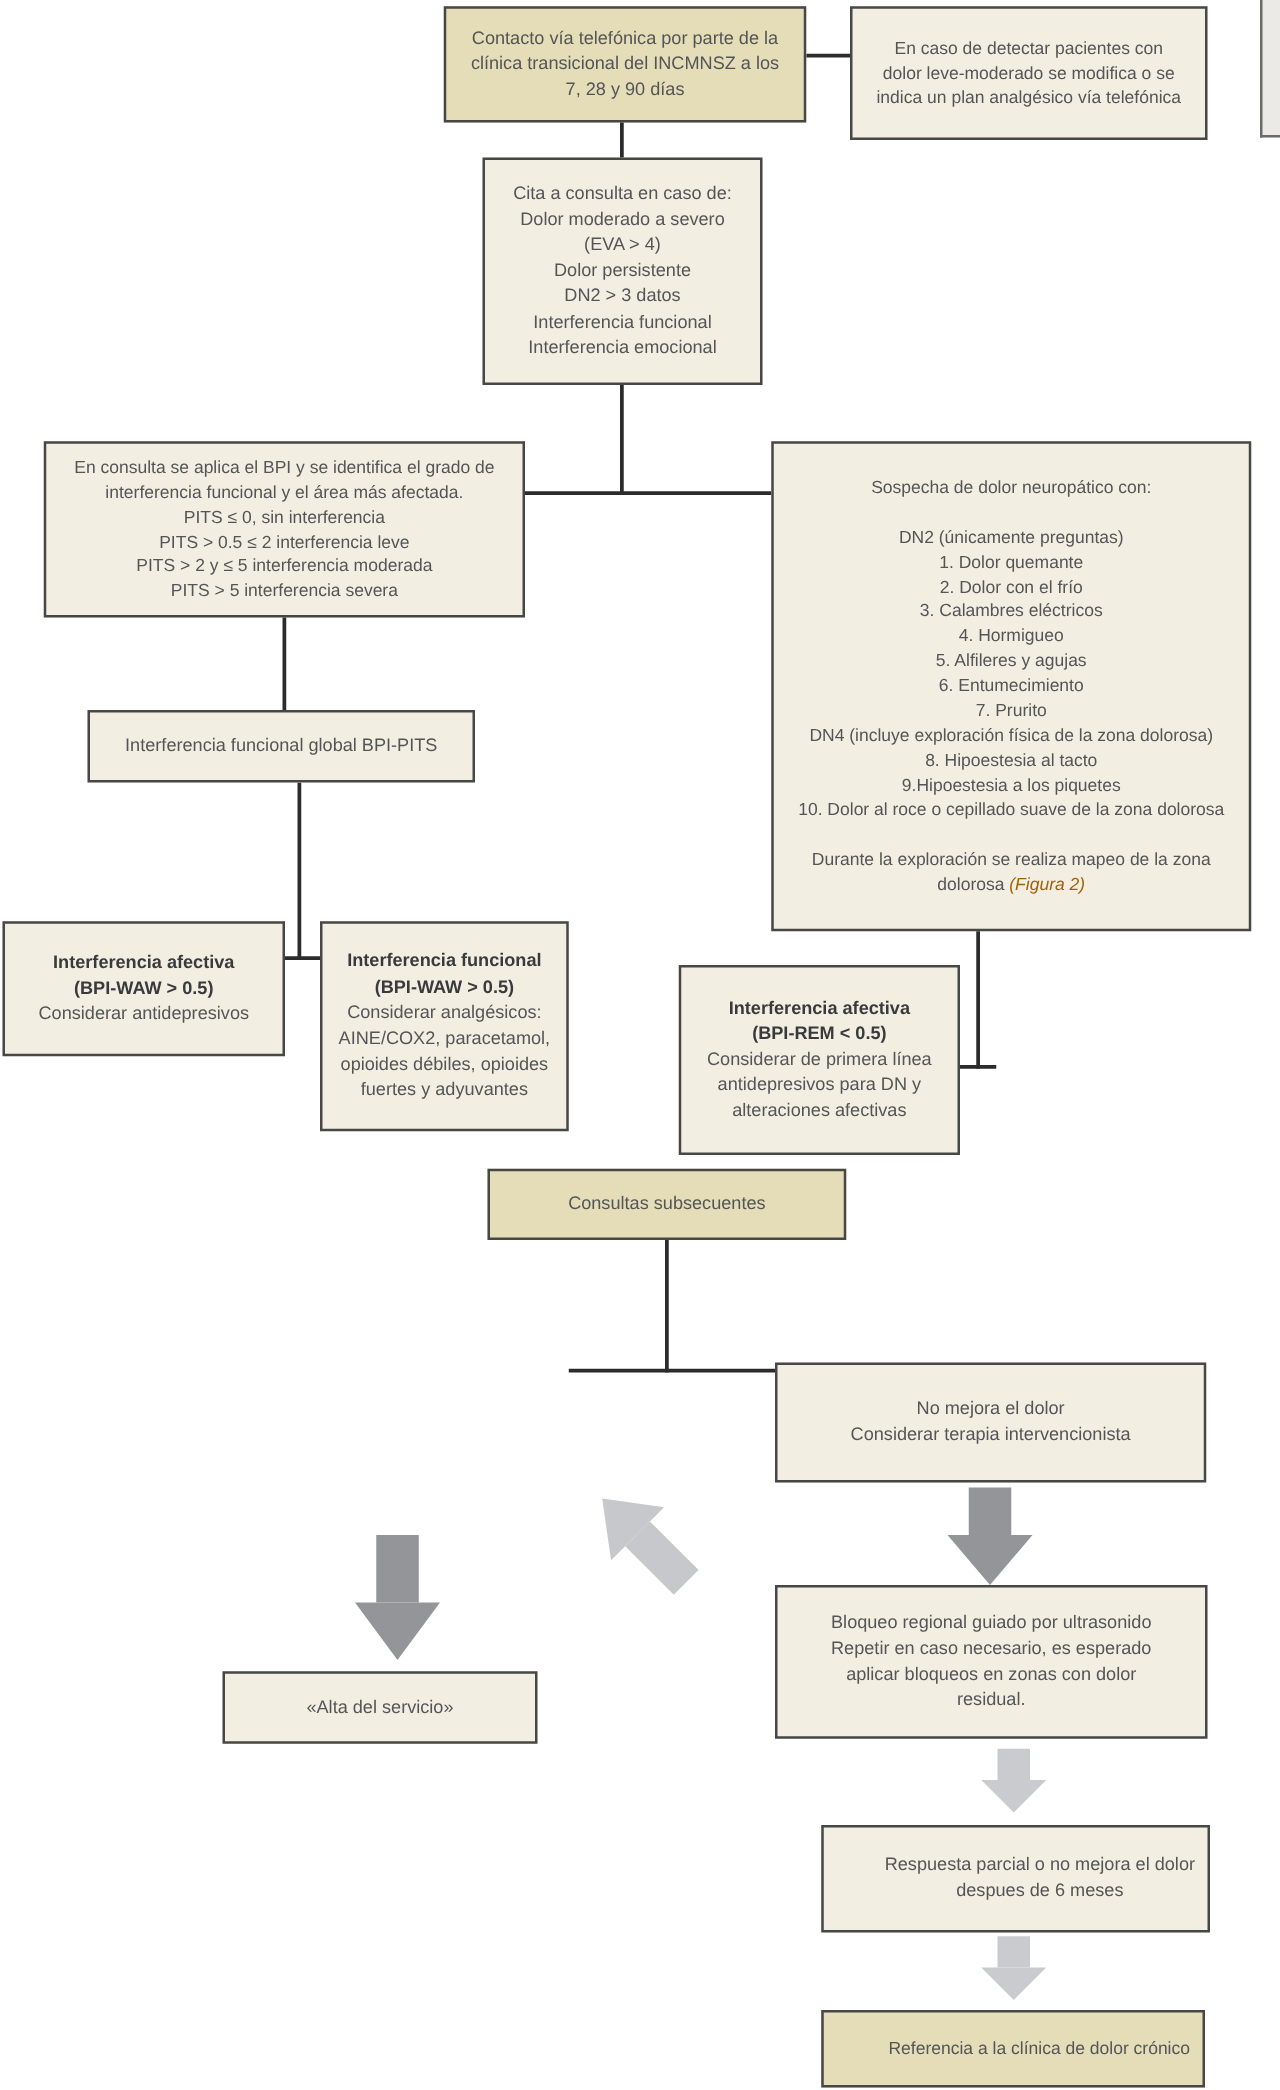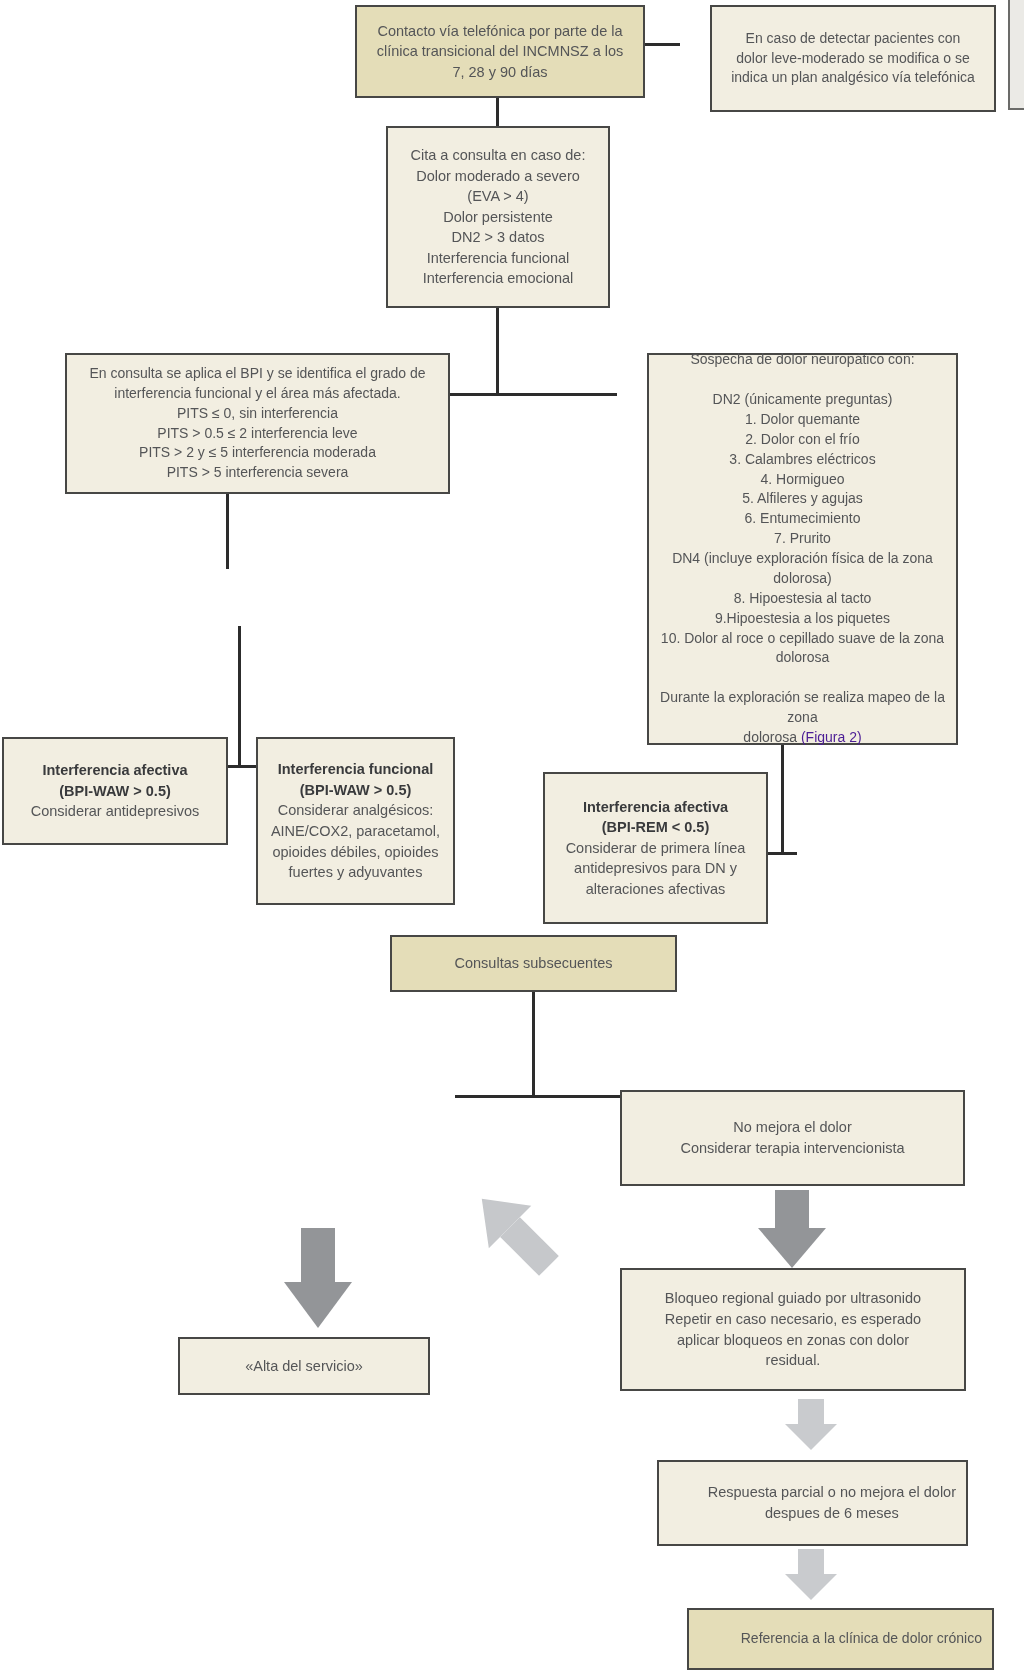--- a/index.html
+++ b/index.html
@@ -9,22 +9,22 @@
   }
   .node{
     position:absolute;box-sizing:border-box;border:2px solid #474745;
     display:flex;align-items:center;justify-content:center;text-align:center;
     font-size:14.5px;line-height:1.42;padding:8px 10px;
   }
   .cream{background:#f2eee1;}
   .tan{background:#e4ddb8;}
   .txt{white-space:pre-line;}
   .bold{font-weight:bold;color:#393a3c;}
-  .fs14{font-size:14px;margin-left:30px;}
-  .figura{color:#4c1d95;}
+  .fs14{font-size:14px;}
+  .figura{color:#a16207;font-style:italic;}
   .conn{position:absolute;background:#2c2c2c;}
   
   .barrow{position:absolute;display:flex;flex-direction:column;align-items:center;}
   .stem{background:#939598;}
   .head-down{width:0;height:0;border-left:34px solid transparent;border-right:34px solid transparent;border-top:46px solid #939598;}
   .light .stem{background:#c9cbce;}
   .light .head-down{border-left:26px solid transparent;border-right:26px solid transparent;border-top:26px solid #c9cbce;}
   .diag-wrap{position:absolute;width:120px;height:120px;display:flex;align-items:center;justify-content:center;transform:rotate(-45deg);}
   .diag-inner{display:flex;flex-direction:column;align-items:center;}
   .head-up{width:0;height:0;border-left:30px solid transparent;border-right:30px solid transparent;border-bottom:40px solid #c6c8cb;}
@@ -72,21 +72,21 @@
 
   <div class="node cream fs14" style="left:35px;top:353px;width:385px;height:141px;padding:24px 4px;">
     <div class="txt">En consulta se aplica el BPI y se identifica el grado de
 interferencia funcional y el área más afectada.
 PITS ≤ 0, sin interferencia
 PITS &gt; 0.5 ≤ 2 interferencia leve
 PITS &gt; 2 y ≤ 5 interferencia moderada
 PITS &gt; 5 interferencia severa</div>
   </div>
 
-  <div class="node cream fs14" style="left:617px;top:353px;width:311px;height:392px;padding:8px 6px;">
+  <div class="node cream fs14" style="left:617px;top:353px;width:384px;height:392px;padding:8px 6px;">
     <div>
       <div class="txt">Sospecha de dolor neuropático con:
 
 DN2 (únicamente preguntas)
 1. Dolor quemante
 2. Dolor con el frío
 3. Calambres eléctricos
 4. Hormigueo
 5. Alfileres y agujas
 6. Entumecimiento
@@ -94,20 +94,23 @@
 DN4 (incluye exploración física de la zona dolorosa)
 8. Hipoestesia al tacto
 9.Hipoestesia a los piquetes
 10. Dolor al roce o cepillado suave de la zona dolorosa
 
 Durante la exploración se realiza mapeo de la zona</div>
       <div><span class="txt">dolorosa </span><span class="figura">(Figura 2)</span></div>
     </div>
   </div>
 
+  <div class="node cream" style="left:70px;top:568px;width:310px;height:58px;">
+    <div class="txt">Interferencia funcional global BPI-PITS</div>
+  </div>
 
   <div class="node cream" style="left:2px;top:737px;width:226px;height:108px;">
     <div>
       <div class="txt bold">Interferencia afectiva
 (BPI-WAW &gt; 0.5)</div>
       <div class="txt">Considerar antidepresivos</div>
     </div>
   </div>
   <div class="node cream" style="left:256px;top:737px;width:199px;height:168px;">
     <div>

